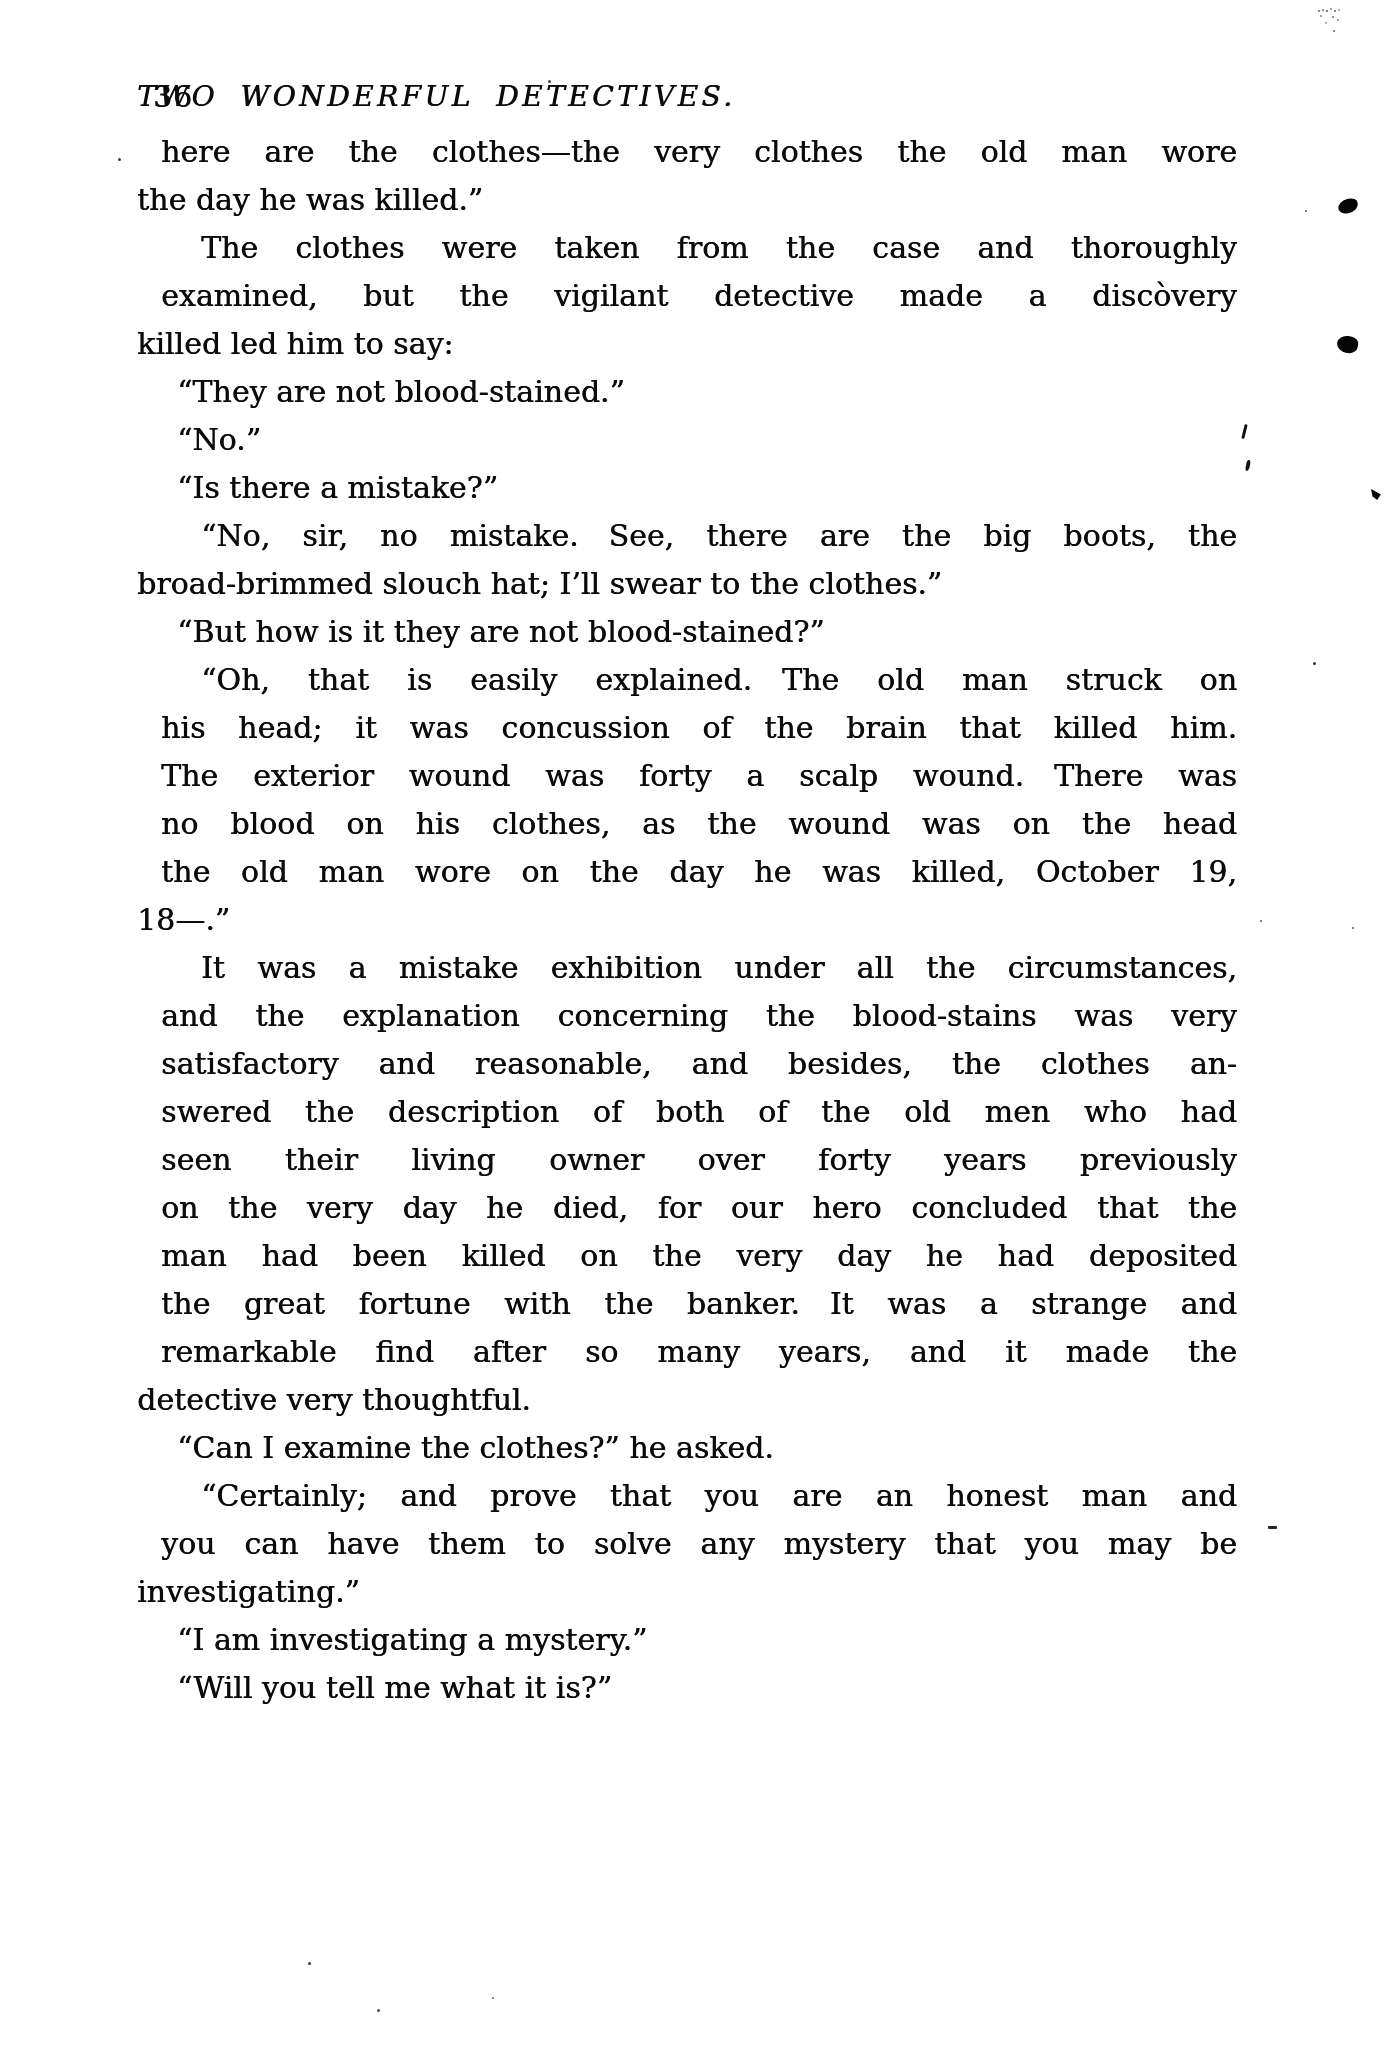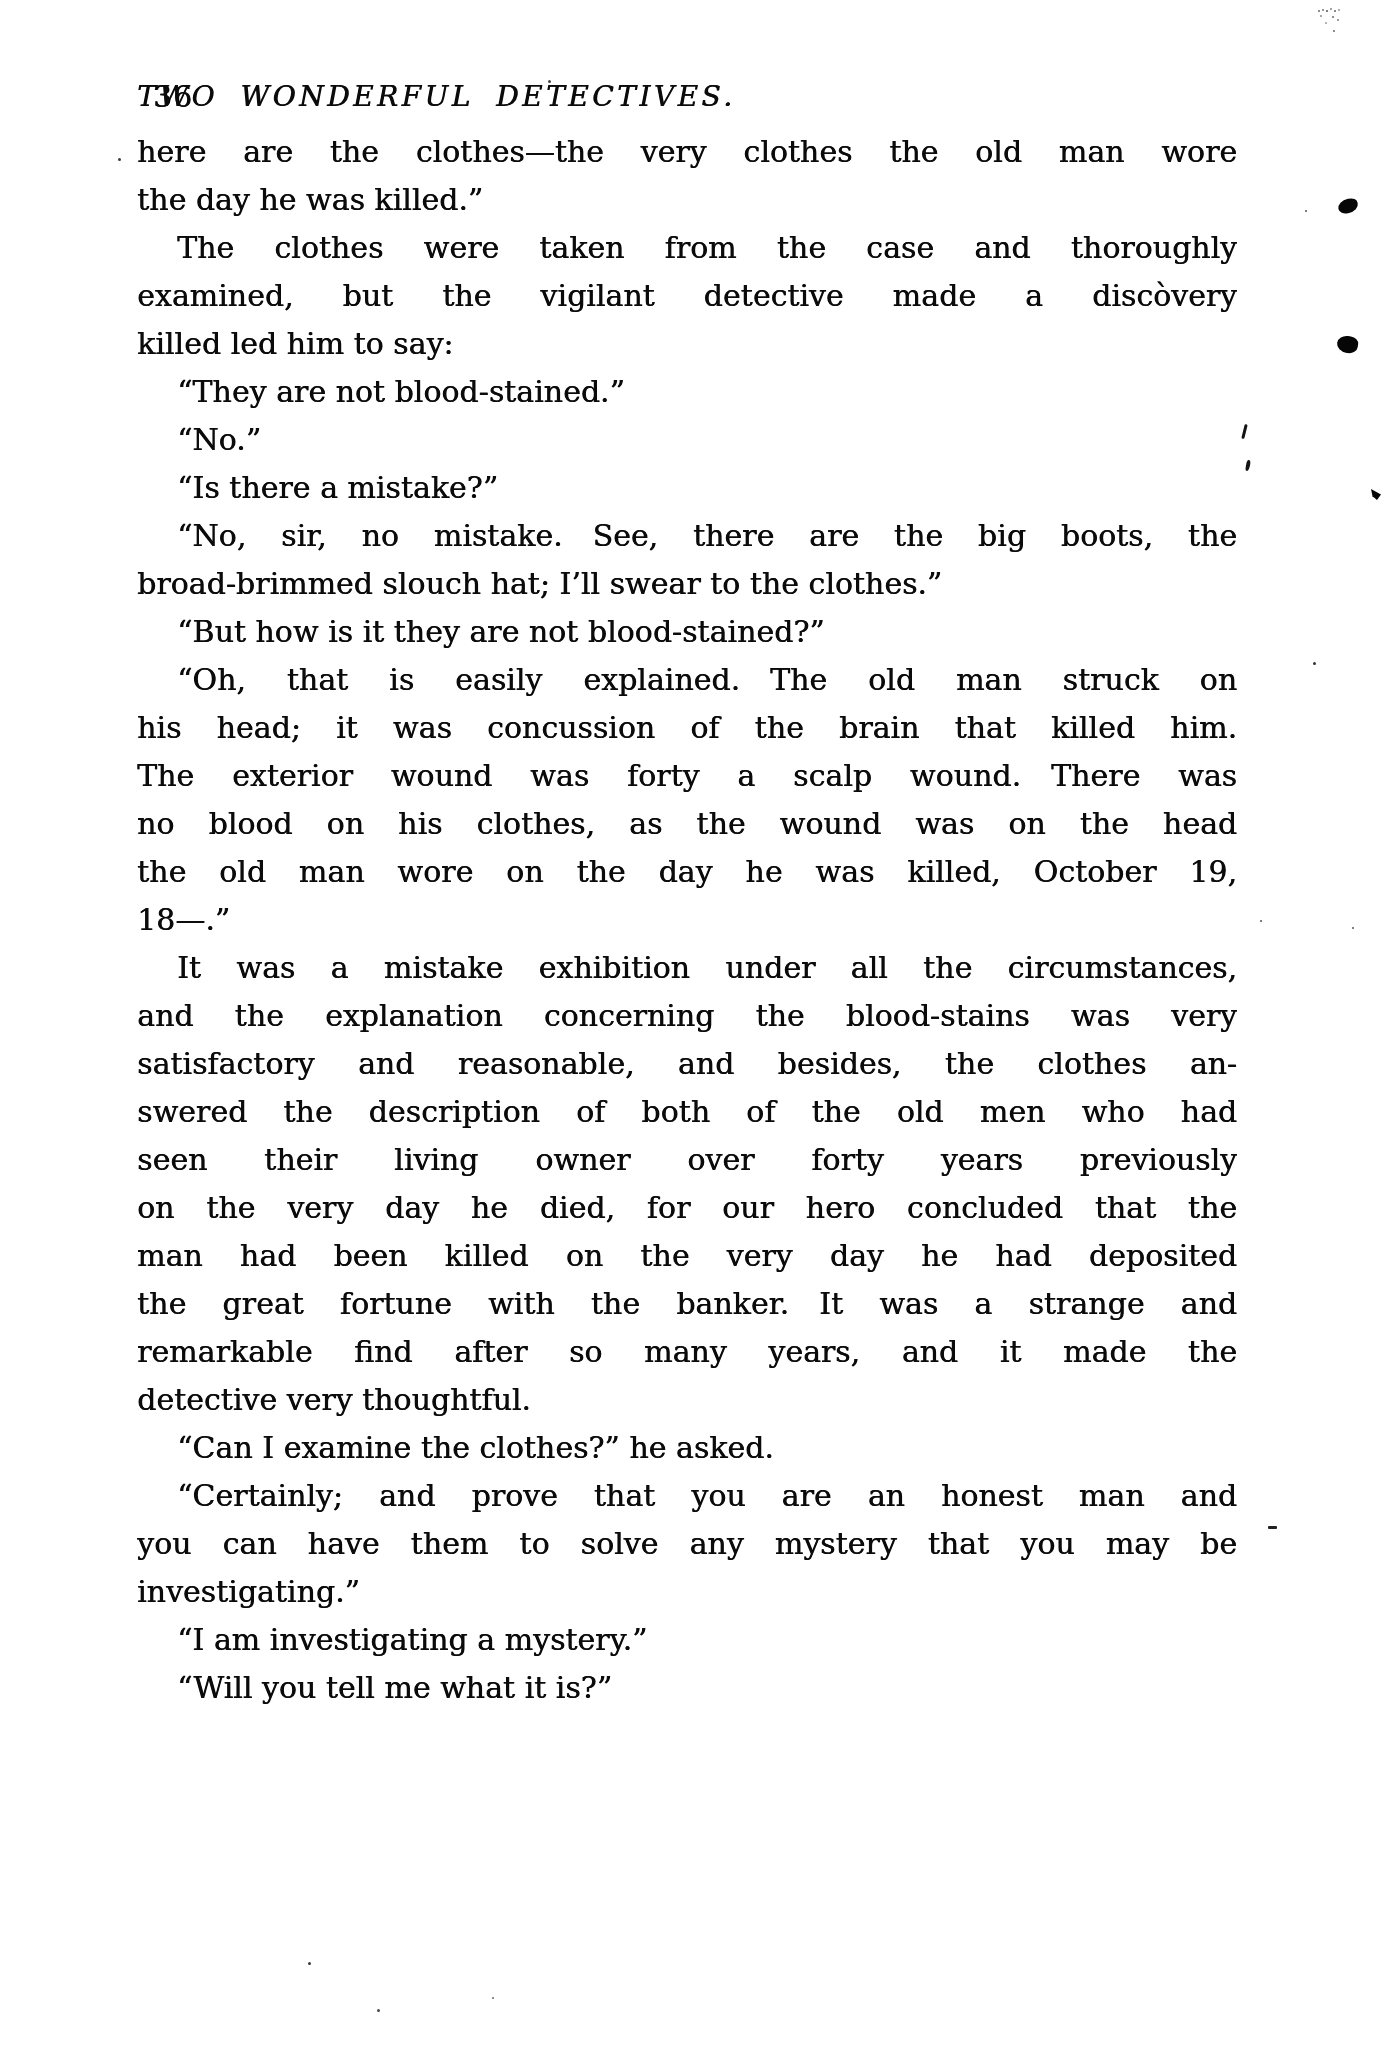--- a/index.html
+++ b/index.html
@@ -50,20 +50,21 @@
     line-height: 48px;
     font-size: 30px;
     white-space: normal;
     overflow: hidden;
     text-shadow: 0.5px 0 currentColor;
   }
   .line.justify {
     text-align: justify;
     text-align-last: justify;
     text-justify: inter-word;
+    margin-left: 24px;
   }
   .line.indent { padding-left: 40px; }
   .speck { position: absolute; }
 </style>
 </head>
 <body>
 
 <div class="page">
 
   <header class="header">

